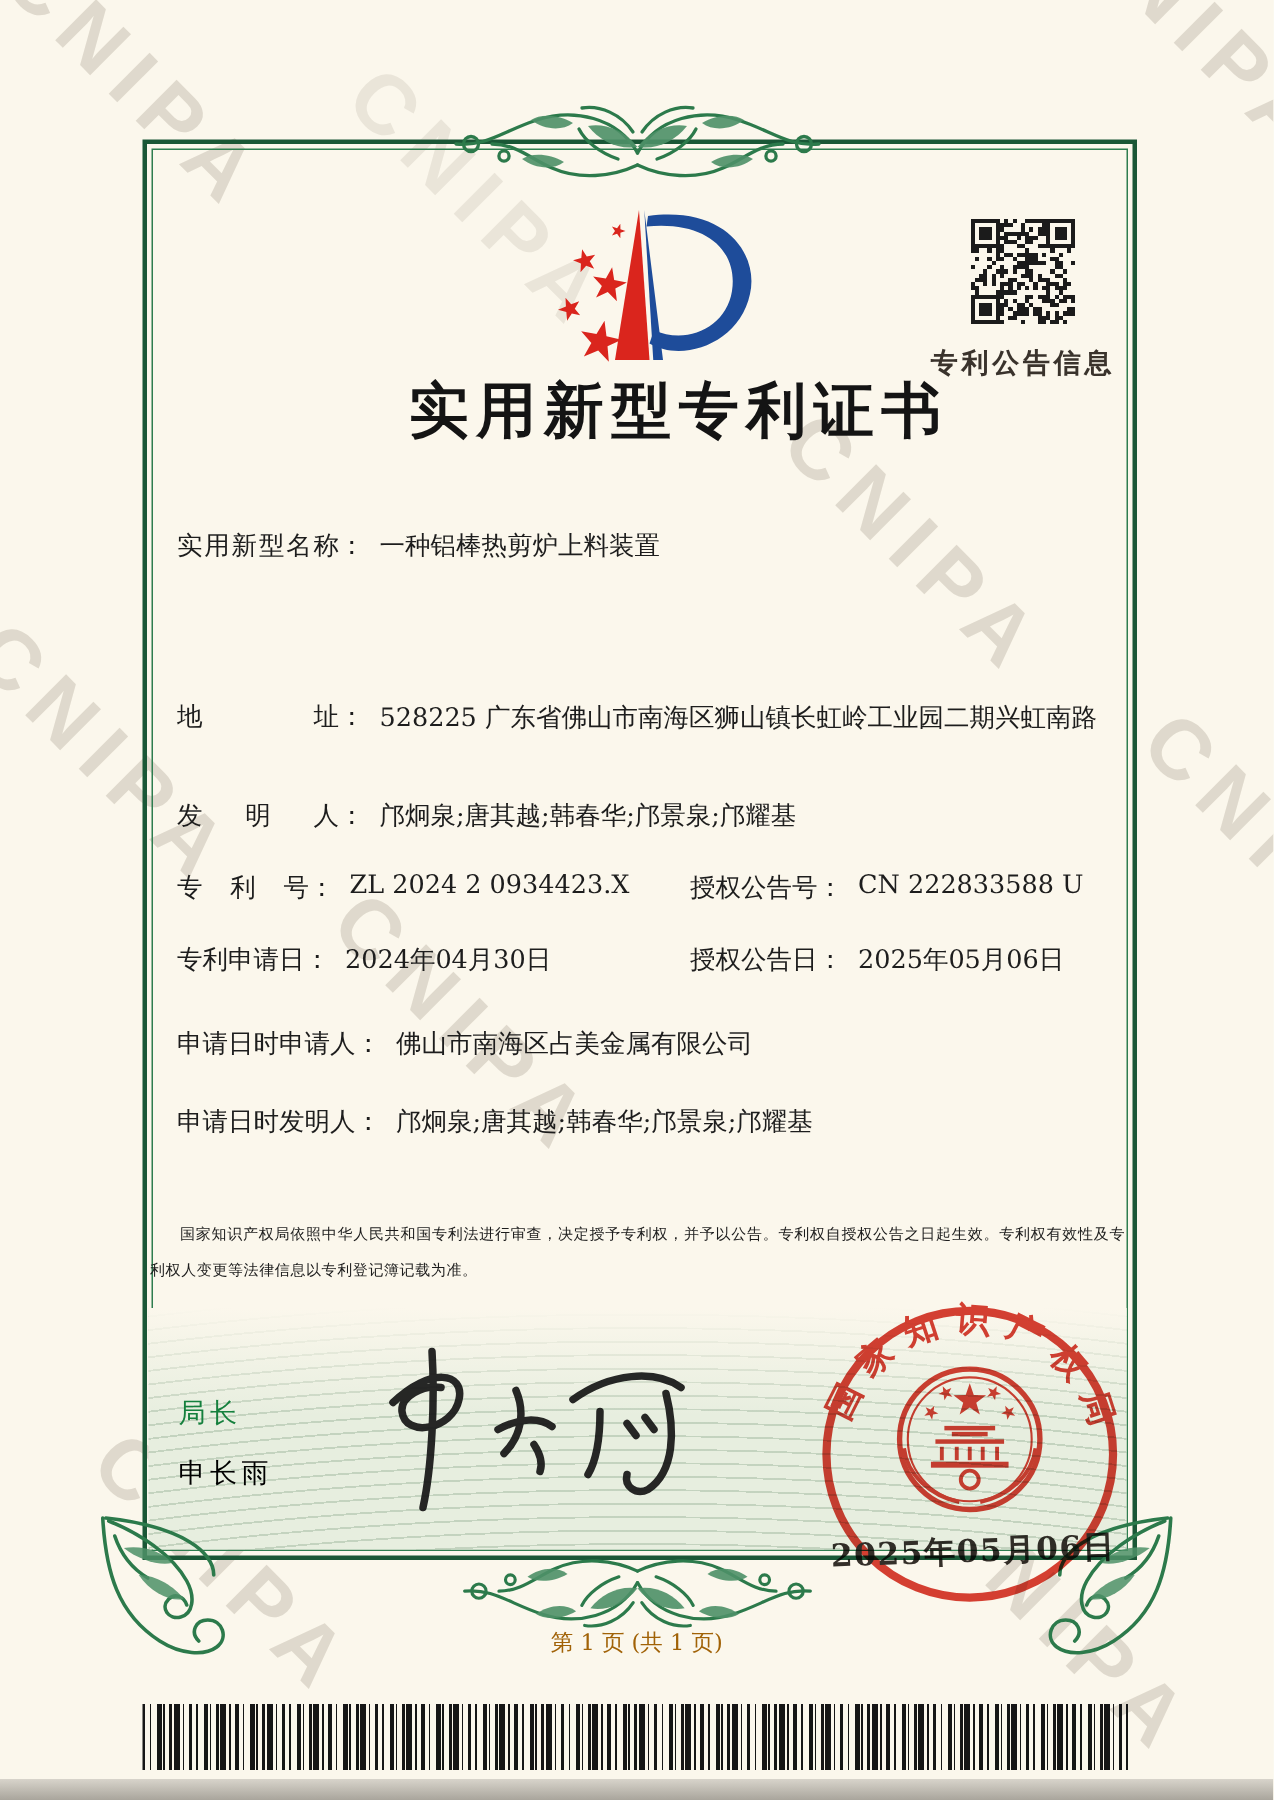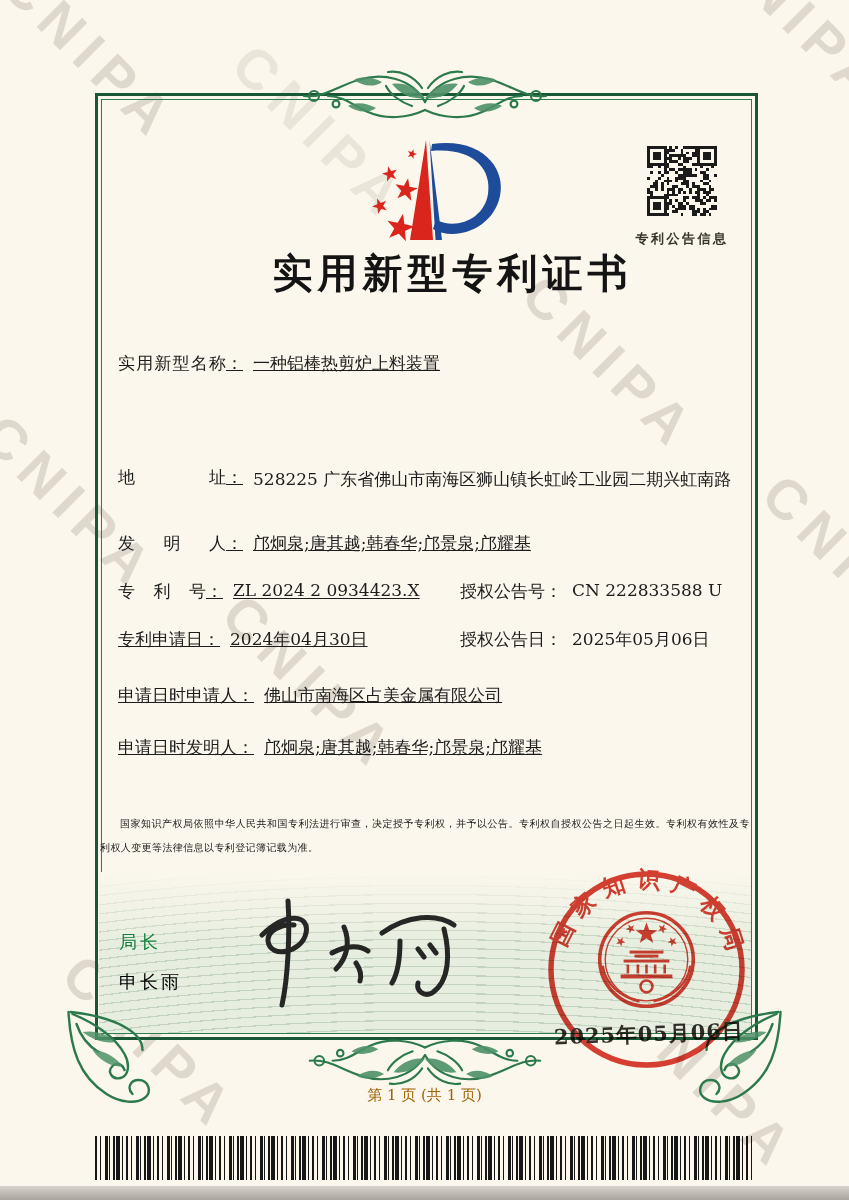--- a/index.html
+++ b/index.html
@@ -19,27 +19,27 @@
   .orn{position:absolute;z-index:3;}
   .orn-top{left:278px;top:58px;width:294px;height:86px;}
   .orn-bottom{left:285px;top:1014px;width:280px;height:84px;transform:scaleY(-1);}
   .orn-bl{left:60px;top:1000px;width:115px;height:132px;transform:scaleY(-1);}
   .orn-br{left:674px;top:1000px;width:115px;height:132px;transform:scale(-1,-1);}
 
   
   .certno{position:absolute;left:118px;top:140px;font-size:17.5px;letter-spacing:1px;color:#1c1c1c;z-index:4;}
   .logo{position:absolute;left:338px;top:134px;width:190px;height:115px;z-index:4;}
   .qr{position:absolute;left:647px;top:146px;width:70px;height:70px;z-index:4;}
-  .qr-caption{position:absolute;left:612px;top:230px;width:140px;text-align:center;font-size:13px;
+  .qr-caption{position:absolute;left:612px;top:230px;width:140px;text-align:center;font-size:18px;
       font-weight:700;letter-spacing:2.5px;color:#3a332c;z-index:4;}
   .title{position:absolute;left:0;top:246px;width:100%;text-align:center;font-size:40px;font-weight:700;
       letter-spacing:5px;color:#141414;z-index:4;margin-left:28px;}
 
   
-  .row{position:absolute;left:118px;font-size:17px;color:#1d1d1d;z-index:4;white-space:nowrap;text-decoration:underline;}
+  .row{position:absolute;left:118px;font-size:17px;color:#1d1d1d;z-index:4;white-space:nowrap;}
   .lab{display:inline-block;width:108px;text-align:justify;text-align-last:justify;vertical-align:top;}
   .lab-m{display:inline-block;width:88px;text-align:justify;text-align-last:justify;vertical-align:top;}
   .colon{margin-right:10px;}
   .val{vertical-align:top;}
   .val-wrap{display:inline-block;width:505px;white-space:normal;line-height:1.6;}
   .col2{position:absolute;left:342px;top:0;white-space:nowrap;}
 
   .legal{position:absolute;left:100px;top:812px;width:650px;font-size:10px;line-height:2.35;
       letter-spacing:.4px;color:#1c1c1c;text-indent:2em;text-align:justify;z-index:4;}
 

